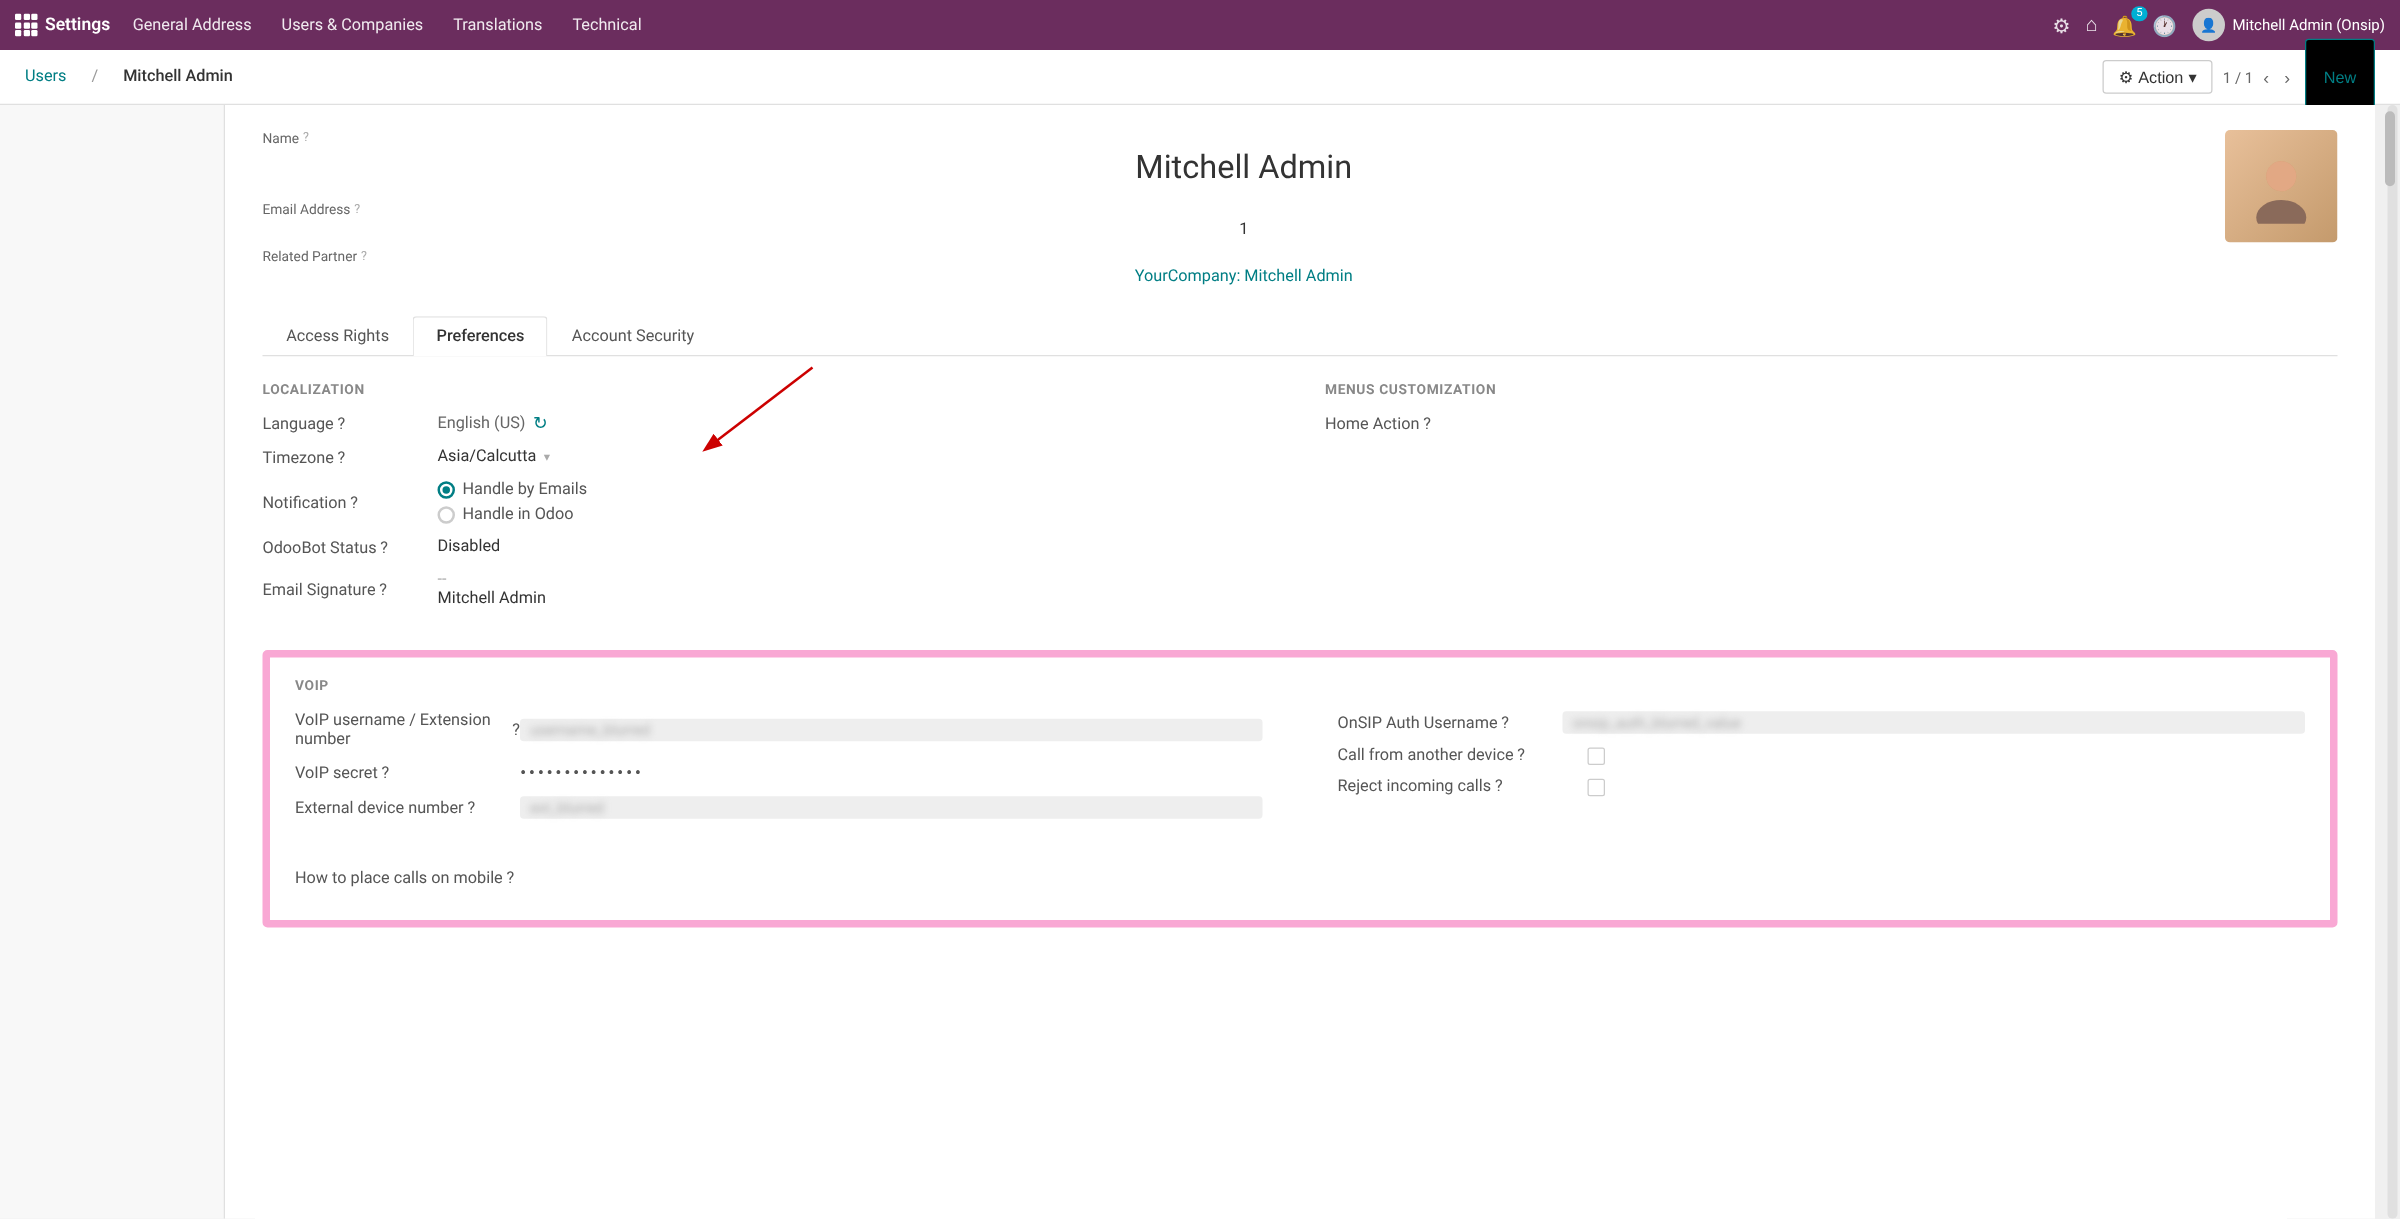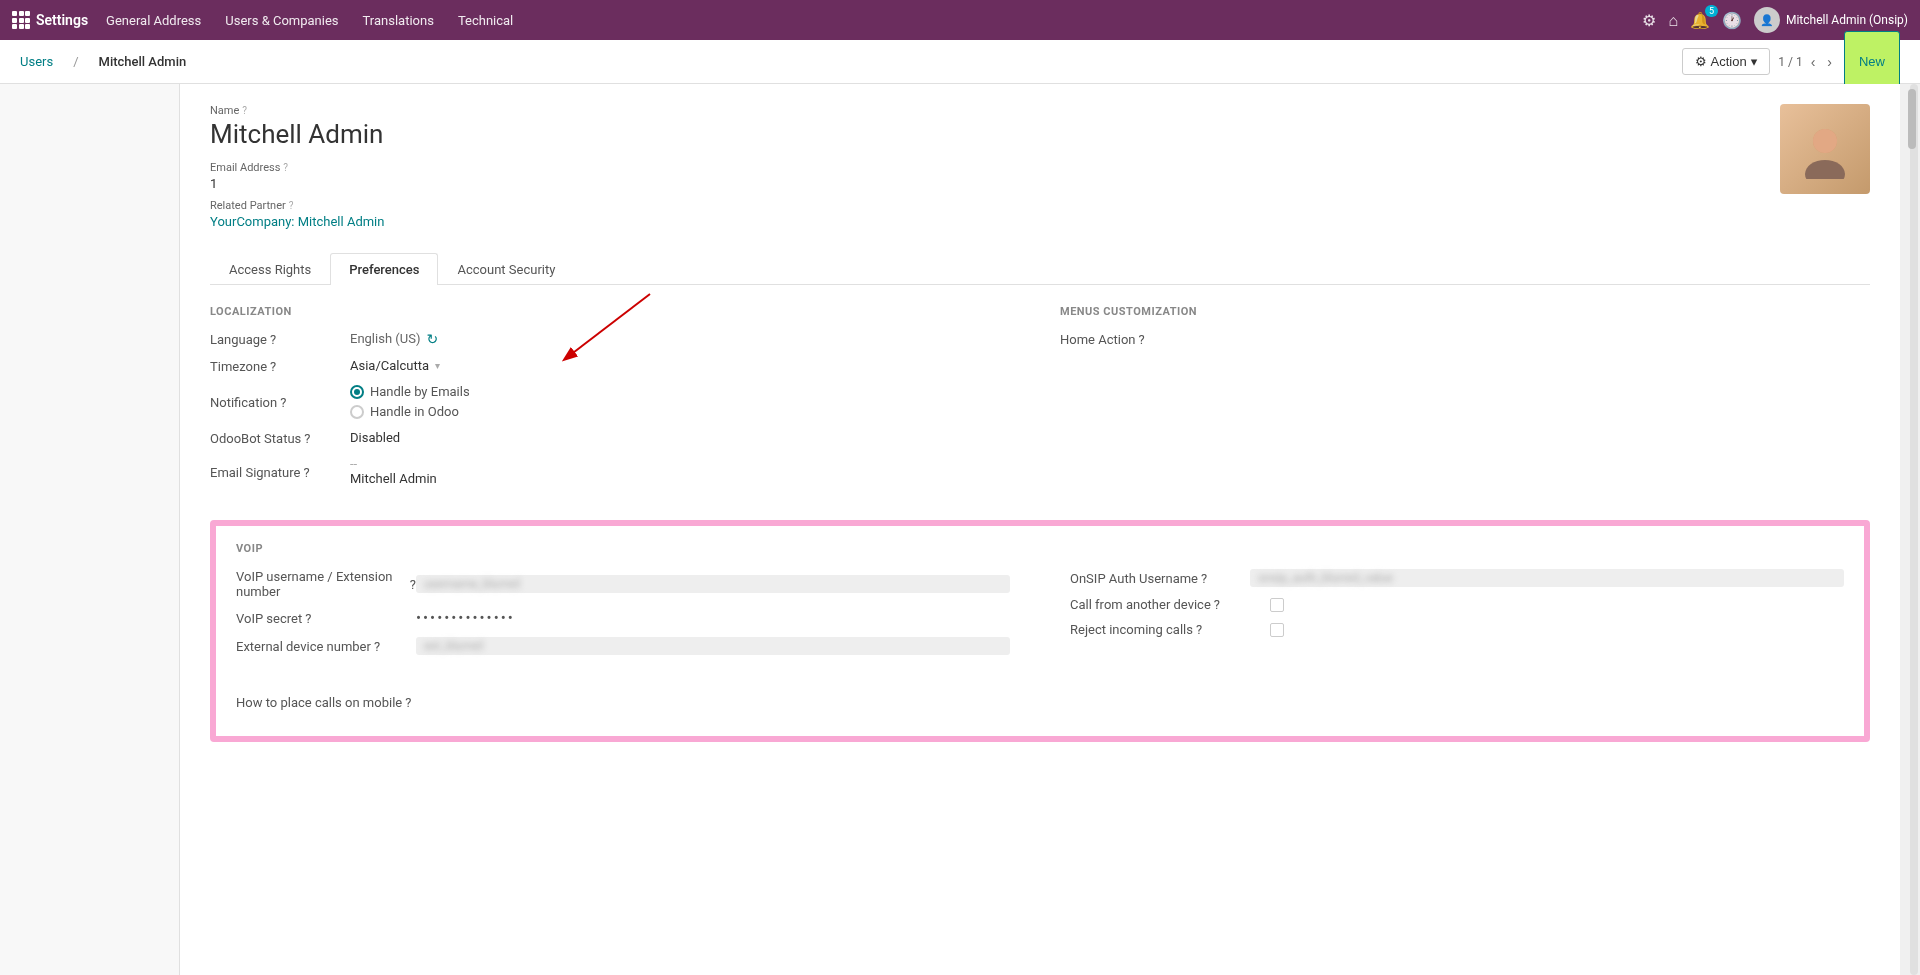--- a/index.html
+++ b/index.html
@@ -40,21 +40,21 @@
     .breadcrumb-link { color: #017e84; text-decoration: none; font-size: 13px; cursor: pointer; }
     .breadcrumb-sep { color: #999; }
     .breadcrumb-current { color: #333; font-size: 13px; font-weight: 500; }
     .breadcrumb-actions { margin-left: auto; display: flex; align-items: center; gap: 8px; }
     .action-btn {
       display: flex; align-items: center; gap: 4px;
       border: 1px solid #ccc; background: white; padding: 5px 12px;
       border-radius: 3px; cursor: pointer; font-size: 13px; color: #333;
     }
     .new-btn {
-      border: 1px solid #017e84; background: #bef264; color: #017e84;
+      border: 1px solid #017e84; background: #000000; color: #017e84;
       padding: 22px 14px; border-radius: 3px; cursor: pointer; font-size: 13px; font-weight: 500;
     }
     .pagination { display: flex; align-items: center; gap: 4px; color: #666; font-size: 12px; }
     .pag-btn { border: none; background: none; cursor: pointer; color: #666; padding: 2px 4px; font-size: 14px; }
 
     
     .main-content {
       display: flex;
       background: #f0f0f0;
       min-height: calc(100vh - 84px);
@@ -69,21 +69,21 @@
     .right-sidebar { width: 20px; background: #f0f0f0; flex-shrink: 0; position: relative; }
     .scrollbar-track { position: absolute; right: 2px; top: 0; width: 8px; height: 100%; background: #e0e0e0; border-radius: 4px; }
     .scrollbar-thumb { position: absolute; right: 2px; top: 5px; width: 8px; height: 60px; background: #bbb; border-radius: 4px; }
 
     
     .form-header { display: flex; align-items: flex-start; justify-content: space-between; margin-bottom: 16px; }
     .form-title-section { flex: 1; }
     .field-label { font-size: 11px; color: #666; margin-bottom: 2px; display: flex; align-items: center; gap: 3px; }
     .field-label .help-icon { color: #aaa; font-size: 10px; cursor: help; }
     .form-name { font-size: 26px; font-weight: 400; color: #333; margin-bottom: 12px; }
-    .form-field-row { margin-bottom: 8px; }
+    .form-field-row { margin-bottom: 8px; text-align: center; }
     .field-value { font-size: 13px; color: #333; }
     .field-value.link { color: #017e84; cursor: pointer; }
 
     
     .profile-photo {
       width: 90px; height: 90px; border-radius: 4px;
       background: #ddd; overflow: hidden; flex-shrink: 0;
     }
     .profile-photo-placeholder {
       width: 100%; height: 100%; display: flex; align-items: center; justify-content: center;

